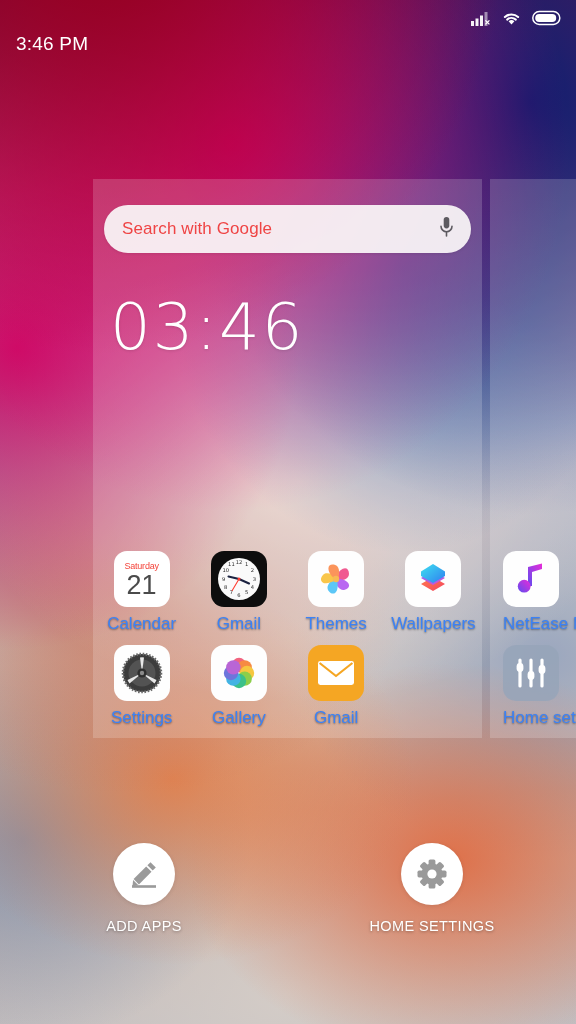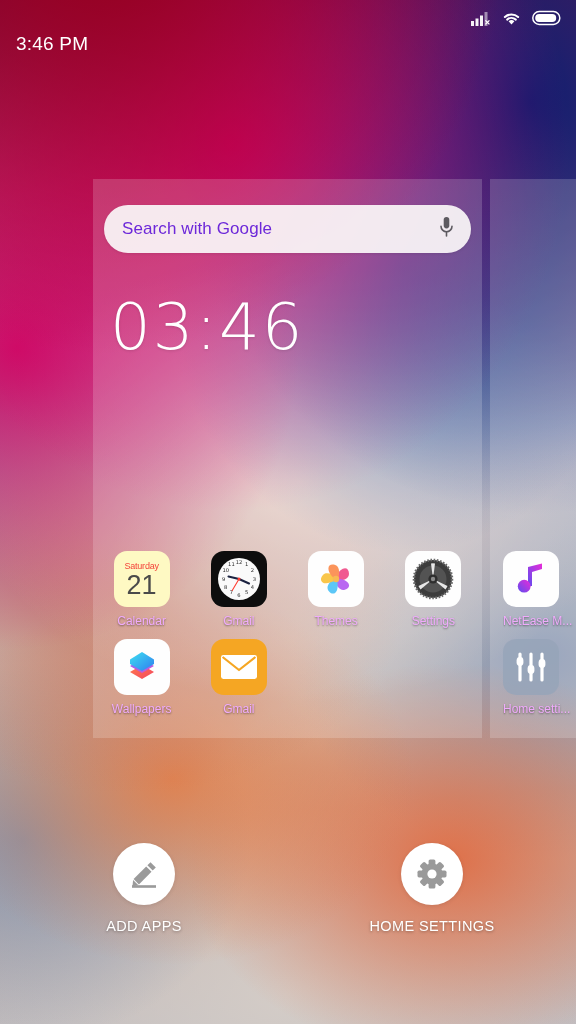--- a/index.html
+++ b/index.html
@@ -55,21 +55,21 @@
   #search-widget {
     position:absolute; left:104px; top:205px; width:367px; height:48px;
     background:rgba(250,246,248,0.93);
     border-radius:24px;
     display:flex; align-items:center;
     padding:0 16px 0 18px;
     z-index:14;
     box-shadow:0 1px 3px rgba(0,0,0,0.09);
   }
   #search-text {
-    flex:1; font-size:17px; color:#6d28d9; letter-spacing:.1px;
+    flex:1; font-size:17px; color:#ef4444; letter-spacing:.1px;
   }
 
   
   #clock-widget {
     position:absolute; left:110px; top:283px;
     z-index:14;
     font-size:64px; font-weight:300; color:#fff;
     letter-spacing:2px; line-height:1;
     text-shadow:0 1px 3px rgba(0,0,0,0.12);
     font-family:"DejaVu Sans", sans-serif;
@@ -84,41 +84,41 @@
     grid-template-columns:repeat(4, 1fr);
     grid-row-gap:11px;
   }
   .app-cell {
     display:flex; flex-direction:column; align-items:center;
   }
   .app-icon {
     width:56px; height:56px; position:relative;
   }
   .app-label {
-    margin-top:7px; font-size:12px; color:#f0abfc;
+    margin-top:7px; font-size:17px; color:#3b82f6;
     text-shadow:0 1px 2px rgba(0,0,0,0.45);
     white-space:nowrap;
   }
 
   
   #next-col {
     position:absolute; left:490px; top:551px; width:86px;
     z-index:14; display:flex; flex-direction:column; gap:11px;
     align-items:flex-start; padding-left:13px;
   }
   #next-col .app-cell { align-items:flex-start; }
   #next-col .app-label {
     width:96px; overflow:hidden;
   }
 
   
   .sq { width:56px; height:56px; border-radius:13px; }
 
   .ic-calendar {
-    background:#fef9c3;
+    background:#ffffff;
     display:flex; flex-direction:column; align-items:center; justify-content:center;
   }
   .ic-calendar .cal-dow { font-size:9px; color:#f4433a; margin-top:2px; letter-spacing:-.2px; }
   .ic-calendar .cal-day { font-size:27px; color:#4a4a4a; font-weight:300; line-height:1.05; }
 
   .ic-clock { background:#0d0d0d; display:flex; align-items:center; justify-content:center; }
 
   .ic-themes, .ic-wallpapers, .ic-settings, .ic-gallery, .ic-play, .ic-netease {
     background:#fefefe; display:flex; align-items:center; justify-content:center;
   }
@@ -255,40 +255,20 @@
             <circle cx="0" cy="0" r="3.2" fill="#f7b955"></circle>
           </g>
         </svg>
       </div>
     </div>
     <div class="app-label">Themes</div>
   </div>
 
   <div class="app-cell">
     <div class="app-icon">
-      <div class="sq ic-settings">
-        <svg width="46" height="46" viewBox="0 0 46 46">
-          <circle cx="23" cy="23" r="19" fill="#3c3c3c"></circle>
-          <circle cx="23" cy="23" r="19" fill="none" stroke="#6a6a6a" stroke-width="2.6" stroke-dasharray="1.6 1.6"></circle>
-          <circle cx="23" cy="23" r="13.5" fill="#535353"></circle>
-          <g fill="#e8e8e8">
-            <path d="M23 23 L21 7.5 a15.5 15.5 0 0 1 4 0 Z"></path>
-            <path d="M23 23 L10.5 33.5 a15.5 15.5 0 0 1 -2 -3.5 Z"></path>
-            <path d="M23 23 L35.5 33.5 a15.5 15.5 0 0 0 2 -3.5 Z"></path>
-          </g>
-          <circle cx="23" cy="23" r="4.6" fill="#2e2e2e"></circle>
-          <circle cx="23" cy="23" r="2.2" fill="#8a8a8a"></circle>
-        </svg>
-      </div>
-    </div>
-    <div class="app-label">Settings</div>
-  </div>
-
-  <div class="app-cell">
-    <div class="app-icon">
       <div class="sq ic-wallpapers">
         <svg width="44" height="44" viewBox="0 0 44 44">
           <defs>
             <linearGradient id="wlBot" x1="0" y1="0" x2="1" y2="1">
               <stop offset="0" stop-color="#ff7a4d"></stop>
                 <stop offset="1" stop-color="#f4465f"></stop>
             </linearGradient>
             <linearGradient id="wlMid" x1="0" y1="0" x2="1" y2="1">
               <stop offset="0" stop-color="#9a63f0"></stop>
                 <stop offset="1" stop-color="#c658d8"></stop>
@@ -300,20 +280,59 @@
           </defs>
           <path d="M22 20 L34 27 L22 34 L10 27 Z" fill="url(#wlBot)"></path>
           <path d="M22 14 L34 21 L22 28 L10 21 Z" fill="url(#wlMid)"></path>
           <path d="M22 7 L34 14.5 L34 19 L22 26 L10 19 L10 14.5 Z" fill="url(#wlTop)"></path>
         </svg>
       </div>
     </div>
     <div class="app-label">Wallpapers</div>
   </div>
 
+  <div class="app-cell">
+    <div class="app-icon">
+      <div class="sq ic-settings">
+        <svg width="46" height="46" viewBox="0 0 46 46">
+          <circle cx="23" cy="23" r="19" fill="#3c3c3c"></circle>
+          <circle cx="23" cy="23" r="19" fill="none" stroke="#6a6a6a" stroke-width="2.6" stroke-dasharray="1.6 1.6"></circle>
+          <circle cx="23" cy="23" r="13.5" fill="#535353"></circle>
+          <g fill="#e8e8e8">
+            <path d="M23 23 L21 7.5 a15.5 15.5 0 0 1 4 0 Z"></path>
+            <path d="M23 23 L10.5 33.5 a15.5 15.5 0 0 1 -2 -3.5 Z"></path>
+            <path d="M23 23 L35.5 33.5 a15.5 15.5 0 0 0 2 -3.5 Z"></path>
+          </g>
+          <circle cx="23" cy="23" r="4.6" fill="#2e2e2e"></circle>
+          <circle cx="23" cy="23" r="2.2" fill="#8a8a8a"></circle>
+        </svg>
+      </div>
+    </div>
+    <div class="app-label">Settings</div>
+  </div>
+
+  <div class="app-cell">
+    <div class="app-icon">
+      <div class="sq ic-gallery">
+        <svg width="44" height="44" viewBox="0 0 44 44">
+          <g transform="translate(22,22)" opacity="0.88">
+            <circle cx="0" cy="-8" r="7.2" fill="#f04e6e" transform="rotate(0)"></circle>
+            <circle cx="0" cy="-8" r="7.2" fill="#f57c2a" transform="rotate(45)"></circle>
+            <circle cx="0" cy="-8" r="7.2" fill="#f5c026" transform="rotate(90)"></circle>
+            <circle cx="0" cy="-8" r="7.2" fill="#7dc832" transform="rotate(135)"></circle>
+            <circle cx="0" cy="-8" r="7.2" fill="#21b87a" transform="rotate(180)"></circle>
+            <circle cx="0" cy="-8" r="7.2" fill="#29a9e0" transform="rotate(225)"></circle>
+            <circle cx="0" cy="-8" r="7.2" fill="#5a63d8" transform="rotate(270)"></circle>
+            <circle cx="0" cy="-8" r="7.2" fill="#b050d0" transform="rotate(315)"></circle>
+          </g>
+        </svg>
+      </div>
+    </div>
+    <div class="app-label">Gallery</div>
+  </div>
 
 
   <div class="app-cell">
     <div class="app-icon">
       <div class="sq ic-gmail">
         <svg width="38" height="28" viewBox="0 0 38 28">
           <rect x="1" y="2" width="36" height="24" rx="2.4" fill="#ffffff"></rect>
           <path d="M2.6 4 L19 17 L35.4 4" stroke="#f5a623" stroke-width="2.2" fill="none" stroke-linejoin="round"></path>
         </svg>
       </div>

